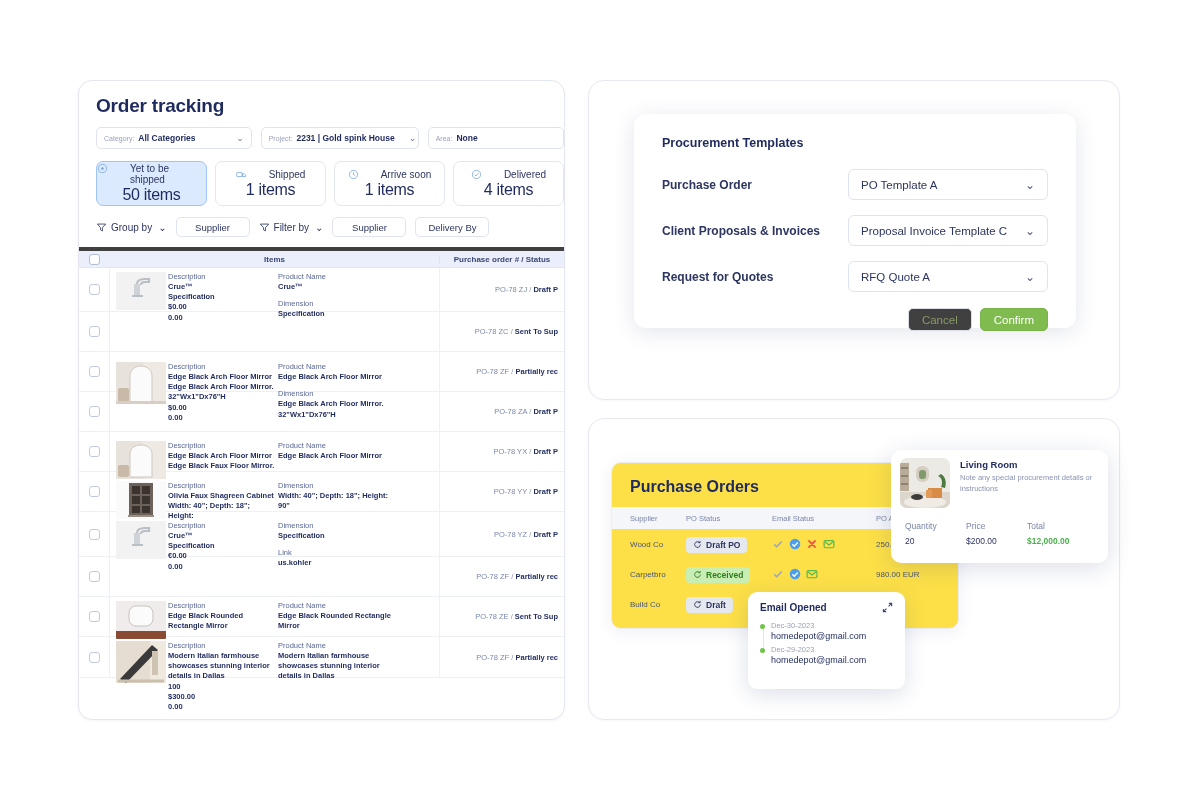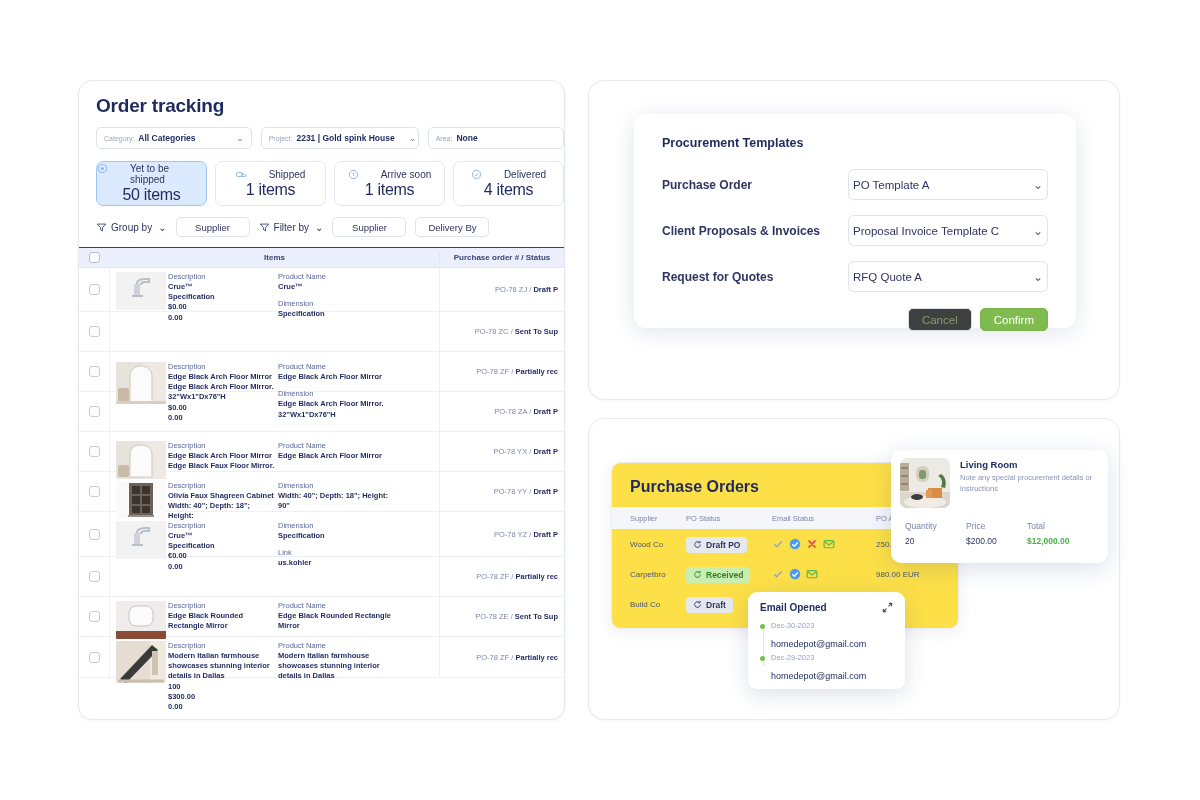--- a/index.html
+++ b/index.html
@@ -57,21 +57,21 @@
   .gb { display: flex; align-items: center; gap: 4px; font-size: 10px; color: #2d3561; }
   .pill {
     height: 20px; min-width: 74px; border: 1px solid #dfe3ee; border-radius: 5px;
     display: flex; align-items: center; justify-content: center;
     font-size: 9.5px; color: #2d3561; padding: 0 10px; background: #fff;
   }
 
   .tbl { width: 100%; }
   .thead {
     display: flex; background: #eaeffb; height: 21px; align-items: center;
-    border-top: 1px solid #404040; border-bottom: 1px solid #e1e6f2;
+    border-top: 4px solid #404040; border-bottom: 1px solid #e1e6f2;
   }
   .th-cb { width: 31px; display: flex; justify-content: center; }
   .th-items { flex: 1; text-align: center; font-size: 8px; color: #3a4573; font-weight: bold; }
   .th-po { width: 125px; text-align: center; font-size: 8px; color: #3a4573; font-weight: bold;
            border-left: 1px solid #dde3f0; }
   .cb {
     width: 11px; height: 11px; border: 1px solid #c3cadd;
     border-radius: 3px; background: #fff; display: block;
   }
   .cb.hdr { border-color: #b4bdd6; }
@@ -115,21 +115,21 @@
     width: 442px; height: 214px;
     background: #fff; border-radius: 12px;
     box-shadow: 0 4px 22px rgba(40,55,110,.13);
     padding: 22px 28px;
   }
   .proc-h { font-size: 12.5px; font-weight: bold; color: #1f2a5e; margin-bottom: 19px; }
   .proc-line { display: flex; align-items: center; margin-bottom: 15px; }
   .proc-lbl { width: 186px; font-size: 12px; font-weight: bold; color: #2d3561; }
   .proc-sel {
     flex: 1; height: 31px; border: 1px solid #dfe3ee; border-radius: 6px;
-    display: flex; align-items: center; padding: 0 4px;
+    display: flex; align-items: center; padding: 0 12px;
     font-size: 11.5px; color: #2d3561; background: #fff;
   }
   .proc-sel .chev2 { margin-left: auto; color: #55608c; font-size: 12px; }
   .proc-btns { display: flex; justify-content: flex-end; gap: 8px; margin-top: 16px; }
   .btn-cancel {
     height: 23px; padding: 0 13px; border: 1px solid #dcdfe7; border-radius: 5px;
     background: #404040; color: #8a9a68; font-size: 11.5px;
     display: flex; align-items: center;
   }
   .btn-confirm {
@@ -200,21 +200,21 @@
   .eo-head { display: flex; align-items: center; margin-bottom: 8px; }
   .eo-title { font-size: 10px; font-weight: bold; color: #1f2a5e; }
   .eo-exp { margin-left: auto; color: #3d4a78; }
   .eo-list { position: relative; padding-left: 11px; }
   .eo-line { position: absolute; left: 2.5px; top: 4px; bottom: 15px;
              width: 1px; background: #e2e5ee; }
   .eo-item { margin-bottom: 4px; position: relative; }
   .eo-dot { position: absolute; left: -11px; top: 3px; width: 5px; height: 5px;
             border-radius: 50%; background: #6fc34a; }
   .eo-date { font-size: 7.5px; color: #9aa2bd; }
-  .eo-mail { font-size: 9px; color: #1f2a5e; margin-top: 9px; }
+  .eo-mail { font-size: 9px; color: #1f2a5e; margin-top: 1px; }
 </style>
 </head>
 <body>
 
 <div class="canvas">
 
   <div class="order-card">
     <div class="order-title">Order tracking</div>
 
     <div class="filter-row">

